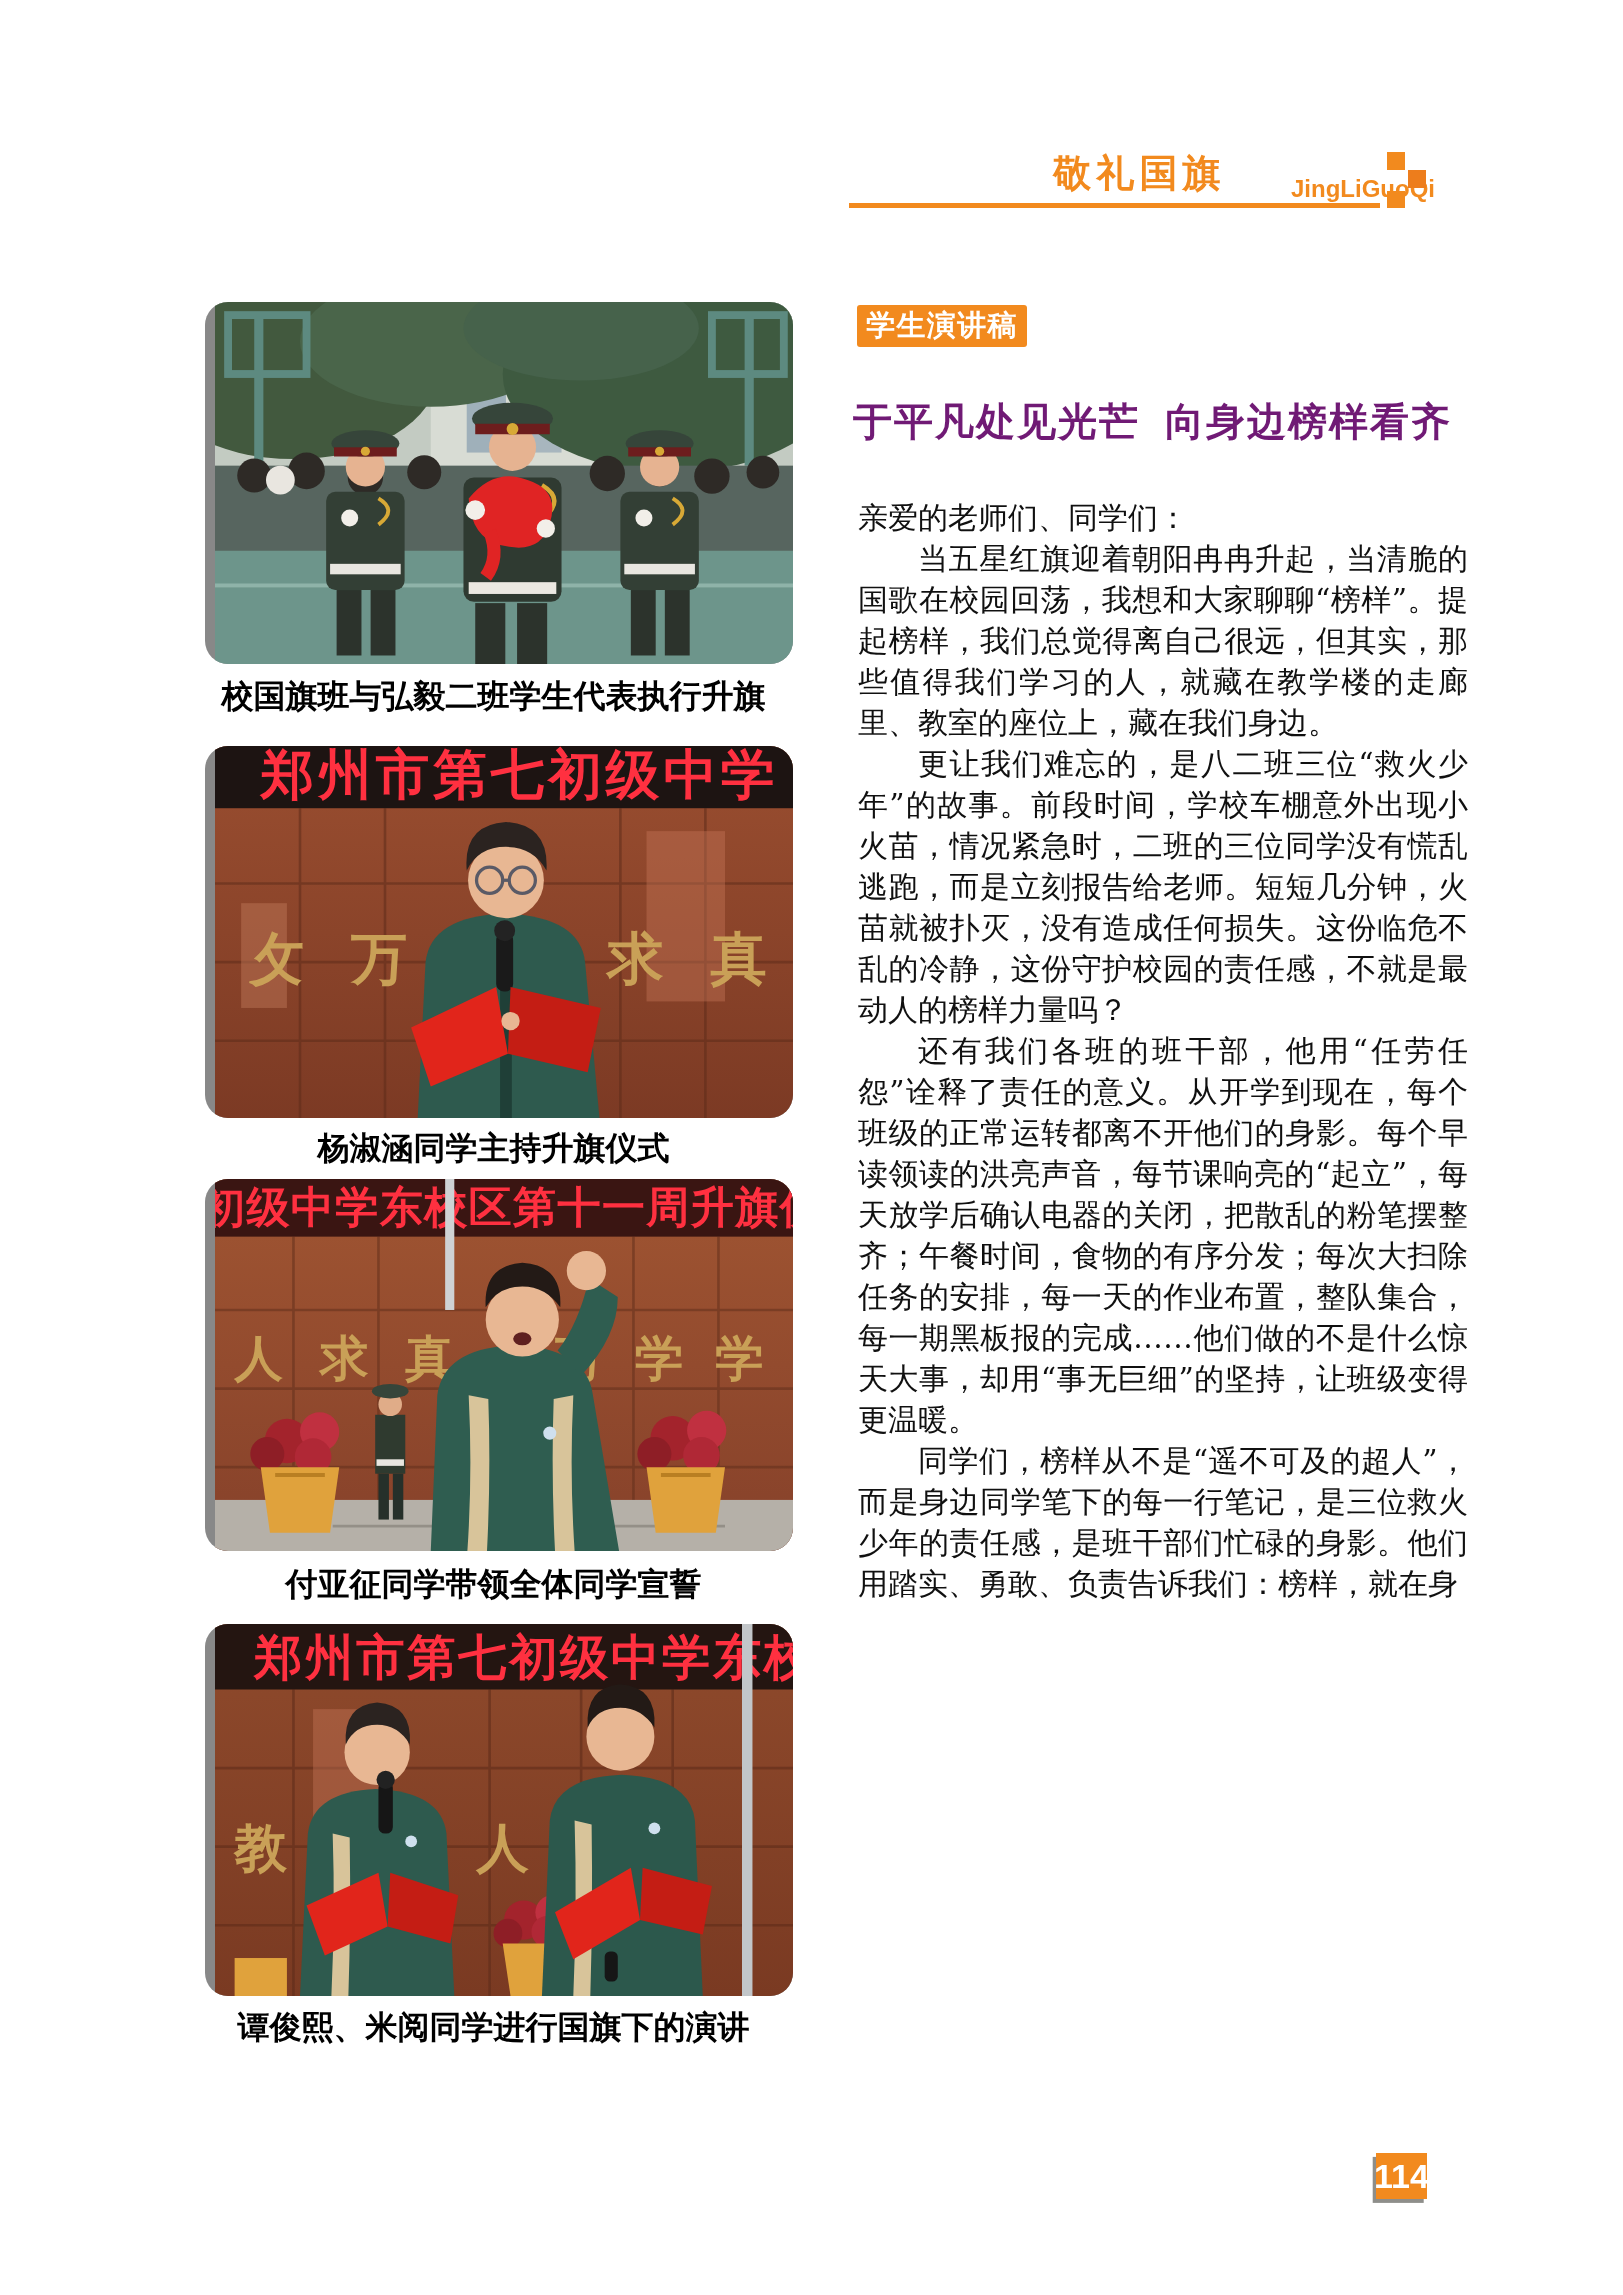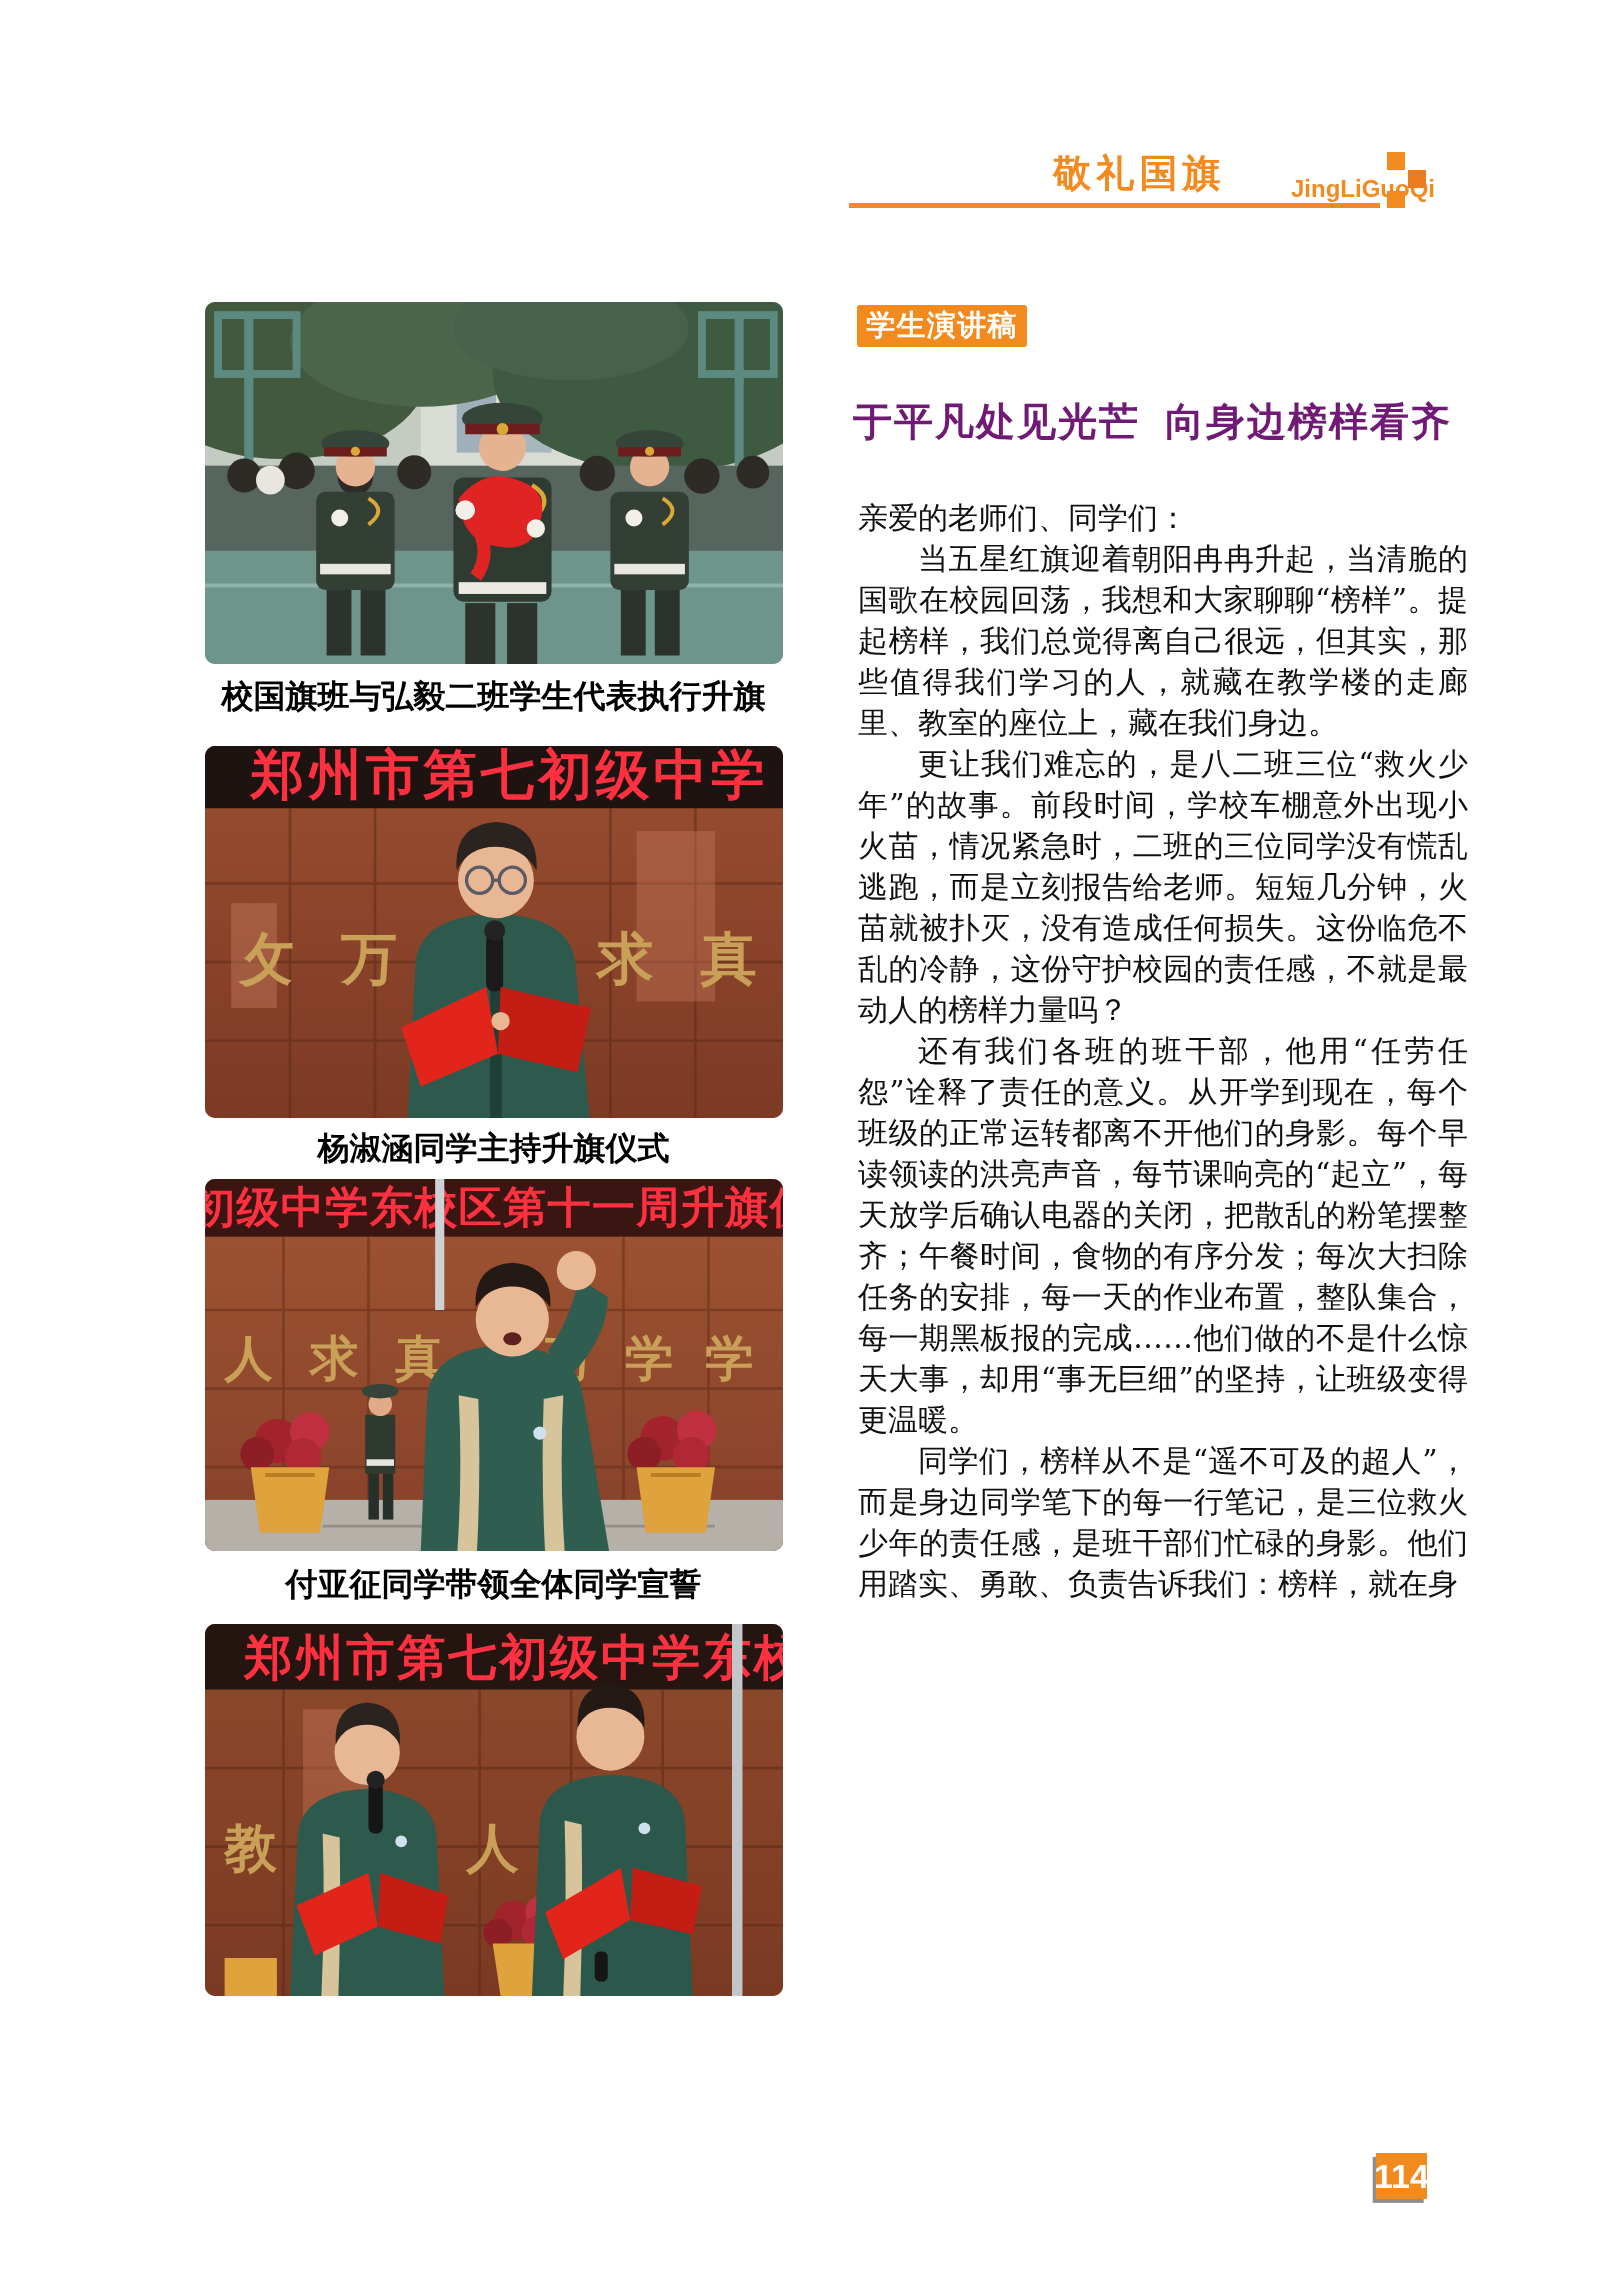--- a/index.html
+++ b/index.html
@@ -21,21 +21,21 @@
   }
   .brand-line{position:absolute;left:849px;top:203px;width:531px;height:5.2px;background:#F28A1E;}
   .sq{position:absolute;background:#F28A1E;}
   .sq1{left:1387px;top:152px;width:18.3px;height:18.3px;}
   .sq2{left:1408px;top:170px;width:17.7px;height:17.7px;background:#ED7D1C;}
   .sq3{left:1387px;top:191px;width:18.3px;height:17px;}
 
   
   .photo{
     position:absolute;left:205px;width:578px;margin:0;
-    border-radius:10px;overflow:hidden;background:#888;
+    border-radius:23px;overflow:hidden;background:#888;padding-left:10px;
   }
   .photo svg{display:block;width:100%;height:100%;}
   .ph1{top:302px;height:362px;}
   .ph2{top:746px;height:372px;}
   .ph3{top:1179px;height:372px;}
   .ph4{top:1624px;height:372px;}
   .caption{
     position:absolute;left:198px;width:591px;text-align:center;
     font-size:32px;font-weight:bold;color:#000;white-space:nowrap;
   }
@@ -320,20 +320,21 @@
         <path d="M550 300 q4 130 -2 268 l26 0 q4 -130 2 -262 z" fill="#d8c49a"></path>
         <circle cx="620" cy="172" r="52" fill="#e8b793"></circle>
         <path d="M570 158 q-4 -62 50 -66 q56 4 52 66 q-20 -30 -52 -30 q-36 0 -50 30z" fill="#231a16"></path>
         <path d="M520 440 L636 372 L650 452 L548 512 Z" fill="#e1251b"></path>
         <path d="M760 400 L654 372 L650 452 L746 474 Z" fill="#c41d14"></path>
         <circle cx="672" cy="312" r="9" fill="#cfe0ee"></circle>
         <rect x="596" y="500" width="20" height="46" rx="8" fill="#161616"></rect>
       </g>
     </svg>
   </figure>
+  <div class="caption cap4">谭俊熙、米阅同学进行国旗下的演讲</div>
 
   <div class="tag-badge">学生演讲稿</div>
 
   <h1 class="article-title"><span>于平凡处见光芒</span><span class="t-gap"></span><span>向身边榜样看齐</span></h1>
 
   <div class="article-body">
     <p class="salutation">亲爱的老师们、同学们：</p>
     <p>当五星红旗迎着朝阳冉冉升起，当清脆的国歌在校园回荡，我想和大家聊聊“榜样”。提起榜样，我们总觉得离自己很远，但其实，那些值得我们学习的人，就藏在教学楼的走廊里、教室的座位上，藏在我们身边。</p>
     <p>更让我们难忘的，是八二班三位“救火少年”的故事。前段时间，学校车棚意外出现小火苗，情况紧急时，二班的三位同学没有慌乱逃跑，而是立刻报告给老师。短短几分钟，火苗就被扑灭，没有造成任何损失。这份临危不乱的冷静，这份守护校园的责任感，不就是最动人的榜样力量吗？</p>
     <p>还有我们各班的班干部，他用“任劳任怨”诠释了责任的意义。从开学到现在，每个班级的正常运转都离不开他们的身影。每个早读领读的洪亮声音，每节课响亮的“起立”，每天放学后确认电器的关闭，把散乱的粉笔摆整齐；午餐时间，食物的有序分发；每次大扫除任务的安排，每一天的作业布置，整队集合，每一期黑板报的完成……他们做的不是什么惊天大事，却用“事无巨细”的坚持，让班级变得更温暖。</p>

